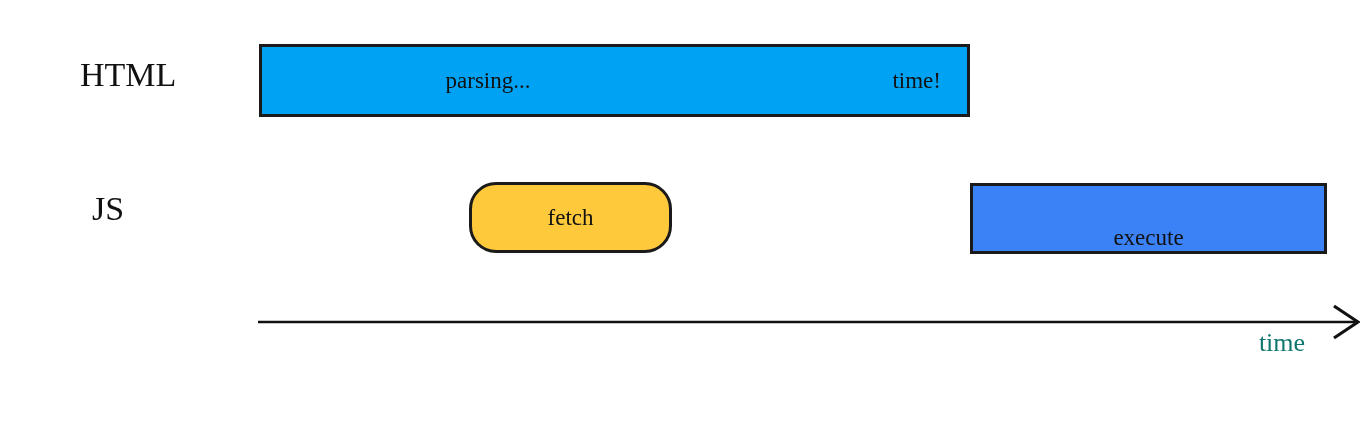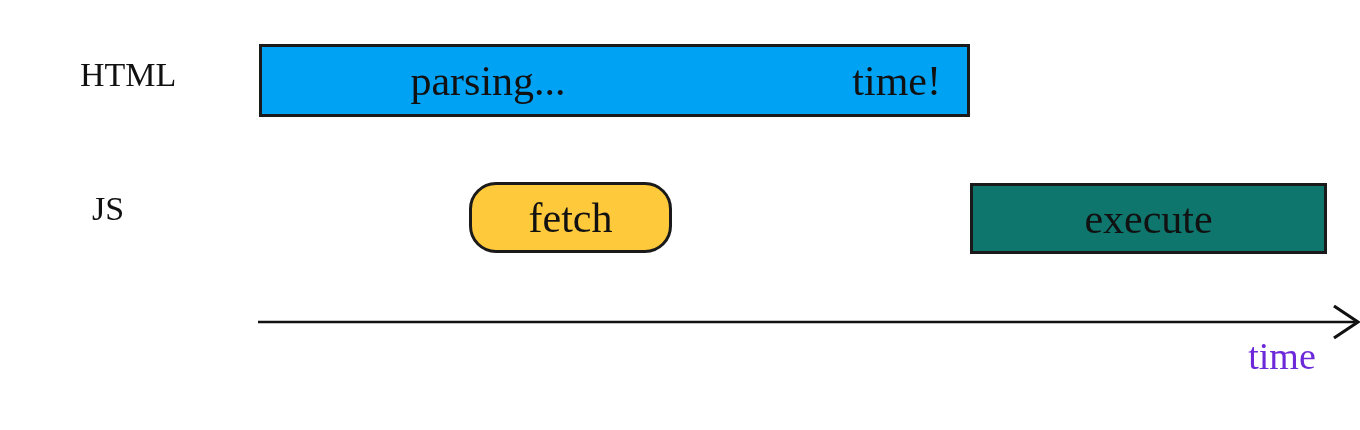--- a/index.html
+++ b/index.html
@@ -24,21 +24,21 @@
     color: #111111;
     white-space: nowrap;
   }
   .row-label--html { left: 48px; top: 58px; }
   .row-label--js   { left: 60px; top: 192px; text-align: center; }
 
   .bar {
     position: absolute;
     box-sizing: border-box;
     border: 3px solid #1a1a1a;
-    font-size: 42px;
+    font-size: 23px;
     color: #111111;
   }
   .bar--parsing {
     left: 227px; top: 44px;
     width: 711px; height: 73px;
   }
   .bar--fetch {
     left: 437px; top: 182px;
     width: 203px; height: 71px;
     display: flex; align-items: center; justify-content: center; border-radius: 27px;
@@ -60,25 +60,25 @@
     transform: translateY(-50%);
   }
   .axis-svg {
     position: absolute;
     left: 0; top: 0;
     width: 1360px; height: 430px;
     pointer-events: none;
   }
   .axis-label {
     position: absolute;
-    left: 1250px; top: 339px;
+    left: 1250px; top: 326px;
     transform: translateX(-50%);
-    font-size: 38px;
+    font-size: 26px;
     line-height: 34px;
-    color: #6d28d9;
+    color: #0f766e;
     white-space: nowrap;
   }
 </style>
 </head>
 <body>
 
 <div class="canvas">
 
   <div class="row-label row-label--html">HTML</div>
 
@@ -86,21 +86,21 @@
     <span class="bar-text bar-text--parsing">parsing...</span>
     <span class="bar-text bar-text--done">time!</span>
   </div>
 
   <div class="row-label row-label--js">JS</div>
 
   <div class="bar bar--fetch" style="background-color: rgb(255, 201, 60);">
     <span class="bar-text">fetch</span>
   </div>
 
-  <div class="bar bar--execute" style="background-color: #0f766e;">
+  <div class="bar bar--execute" style="background-color: #3b82f6; align-items: flex-end;">
     <span class="bar-text">execute</span>
   </div>
 
   <svg class="axis-svg" viewBox="0 0 1360 430" xmlns="http://www.w3.org/2000/svg" aria-hidden="true">
     <line x1="226" y1="322" x2="1323" y2="322" stroke="#111111" stroke-width="2.6"></line>
     <polyline points="1302,306 1326,322 1302,338" fill="none" stroke="#111111" stroke-width="3.2"></polyline>
   </svg>
 
   <div class="axis-label">time</div>
 

